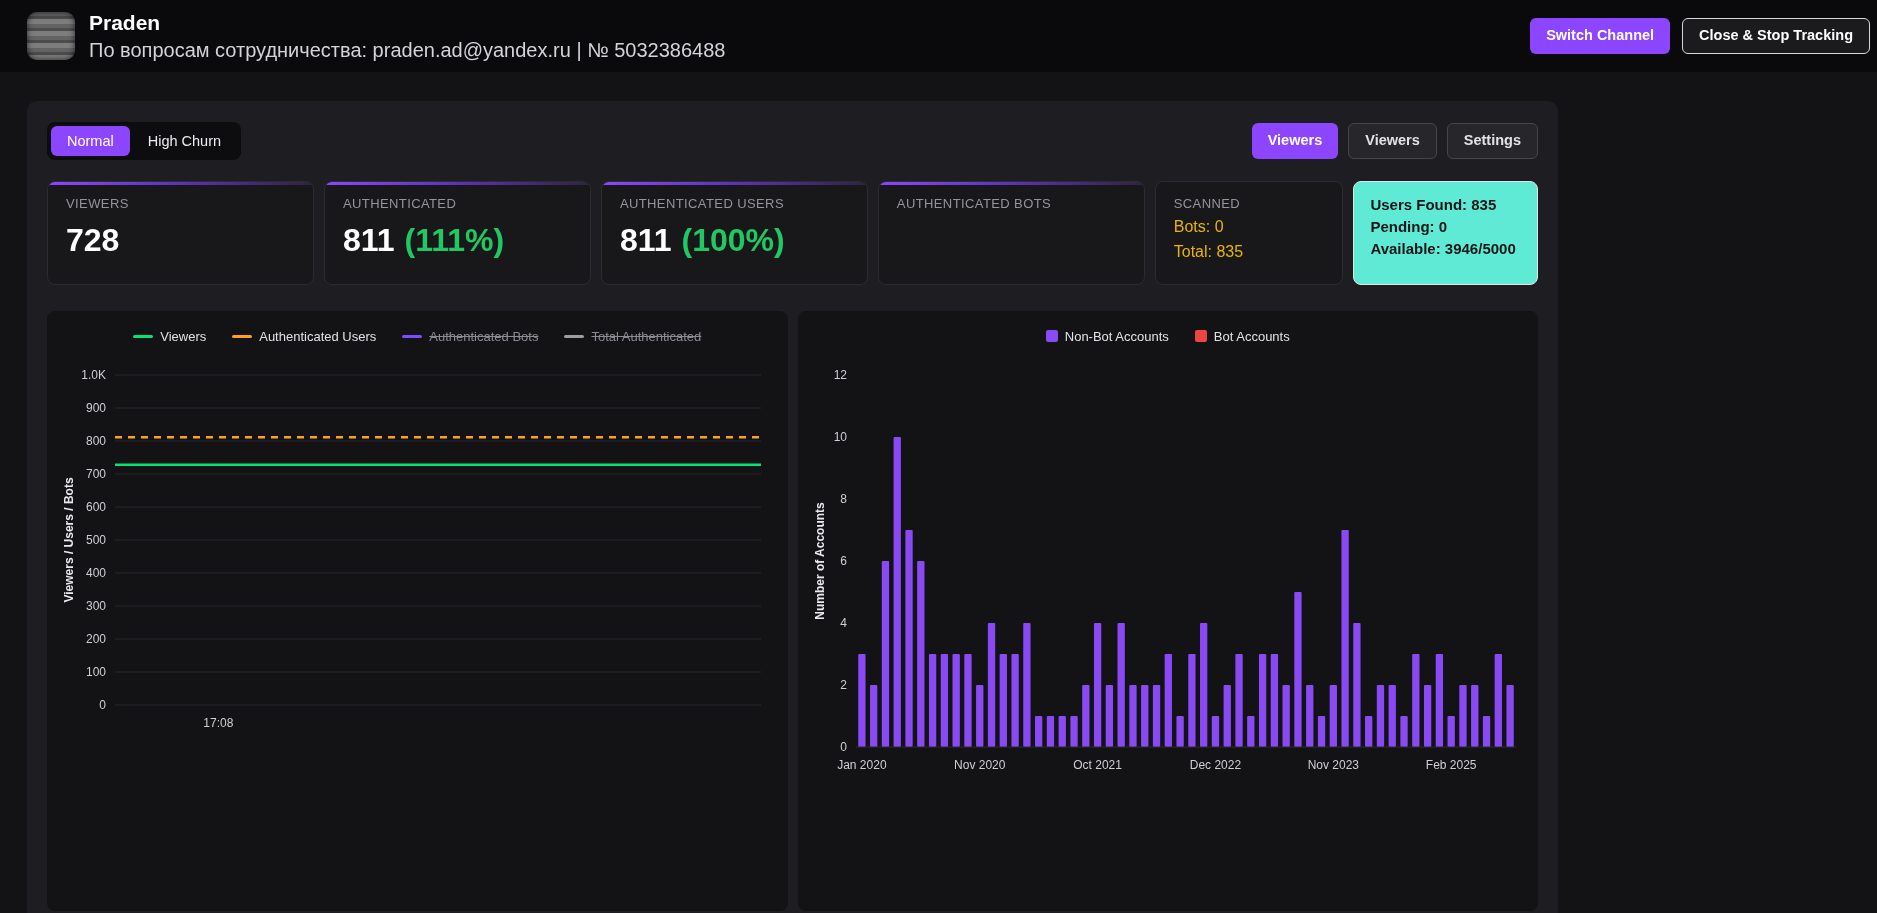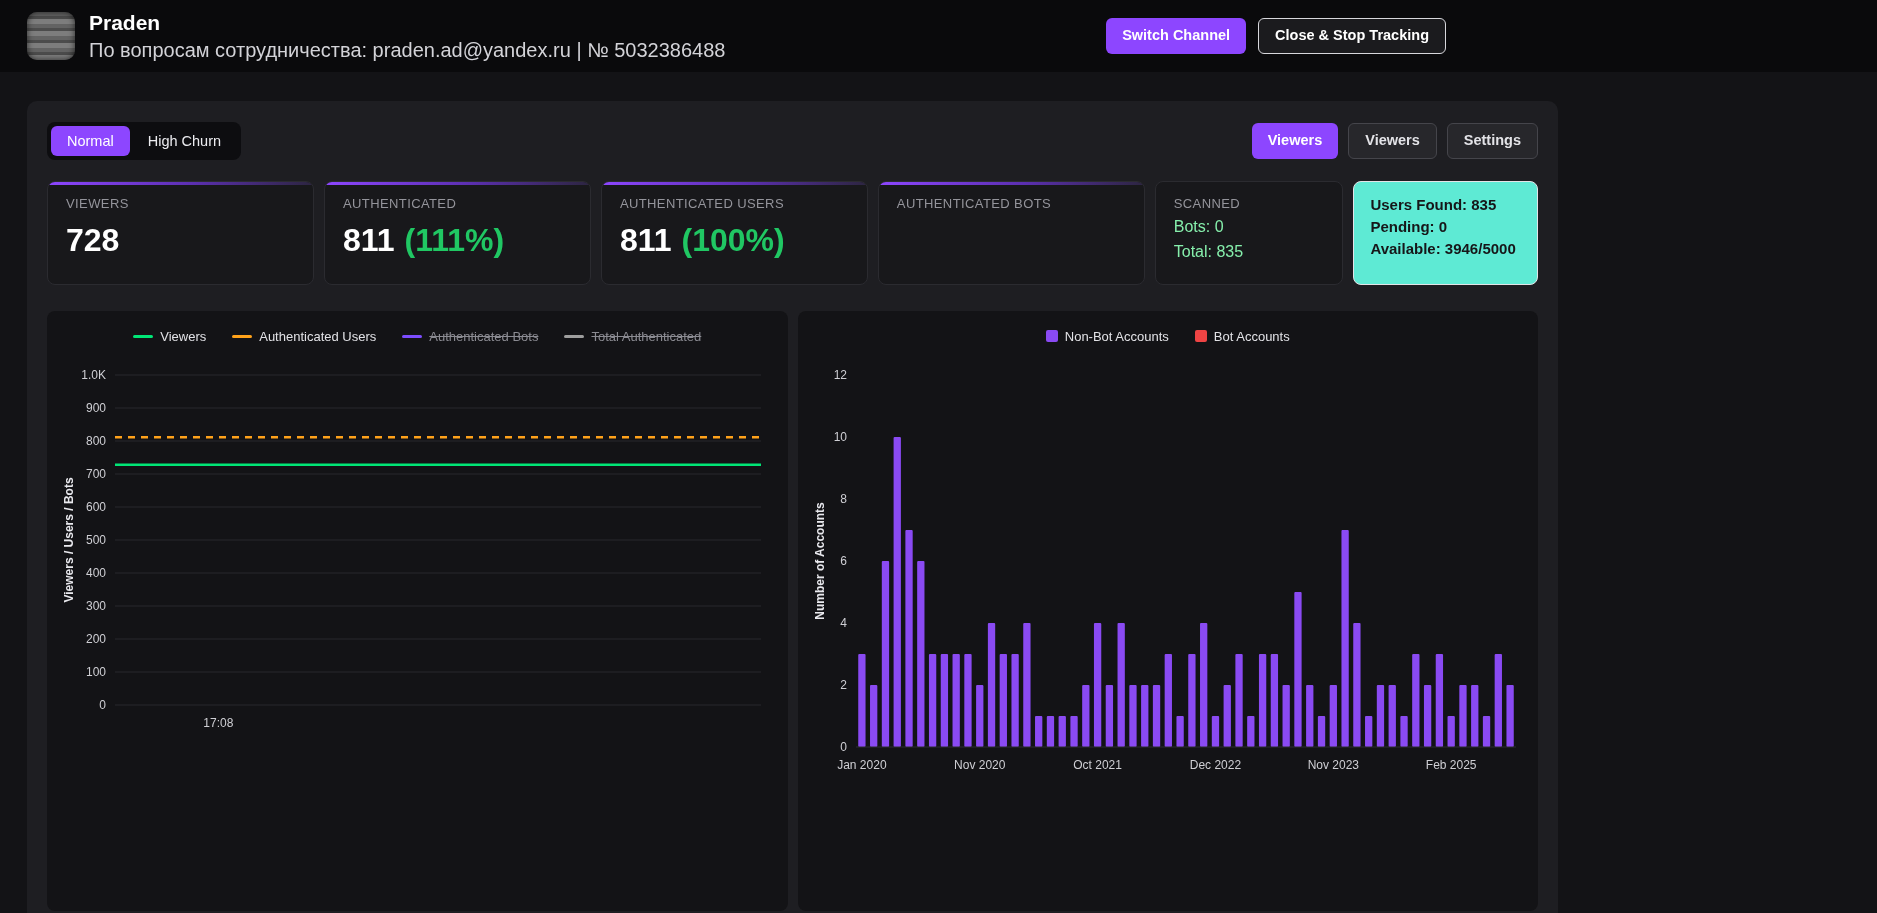--- a/index.html
+++ b/index.html
@@ -10,21 +10,21 @@
     font-family: "Liberation Sans", sans-serif;
     color: #fff;
   }
   
   .app-header {
     width: 100%;
     background: #0a0a0c;
     padding: 10px 0;
   }
   .header-inner {
-    width: 1419px;
+    width: 1843px;
     margin-left: 27px;
     display: flex;
     align-items: center;
     justify-content: space-between;
   }
   .channel-info { display: flex; align-items: center; gap: 14px; }
   .avatar {
     width: 48px; height: 48px;
     border-radius: 10px;
     background:
@@ -105,21 +105,21 @@
   .card.accent::before {
     content: "";
     position: absolute;
     top: 0; left: 0; right: 0;
     height: 3px;
     background: linear-gradient(90deg, #8d46ff 0%, #5b2fb0 55%, #2c2540 100%);
   }
   .card-label { font-size: 13px; color: #94949b; letter-spacing: .4px; }
   .card-value { margin-top: 11px; font-size: 32px; font-weight: bold; color: #fff; white-space: nowrap; }
   .card-value .pct { color: #20c763; margin-left: 10px; }
-  .card-line { font-size: 16px; color: #86efac; margin-top: 7px; }
+  .card-line { font-size: 16px; color: #eab308; margin-top: 7px; }
   .card-white {
     background: #5eead4;
     border: 1px solid #e4e4e8;
     color: #161618;
     font-weight: bold;
     font-size: 15px;
     line-height: 1.45;
     padding: 12px 16px;
   }
   .card-white div { color: #161618; }

